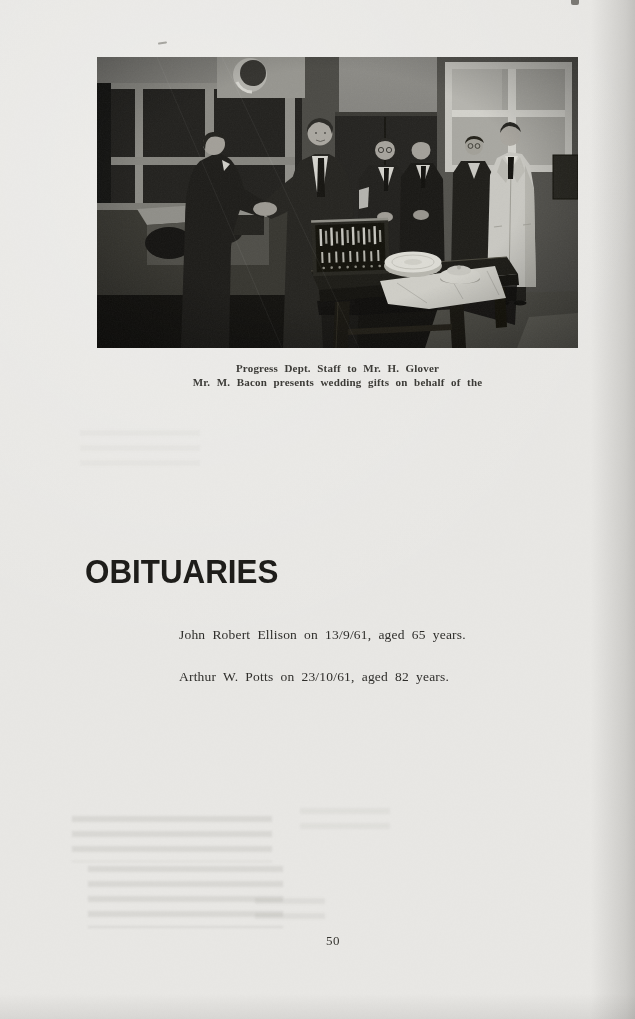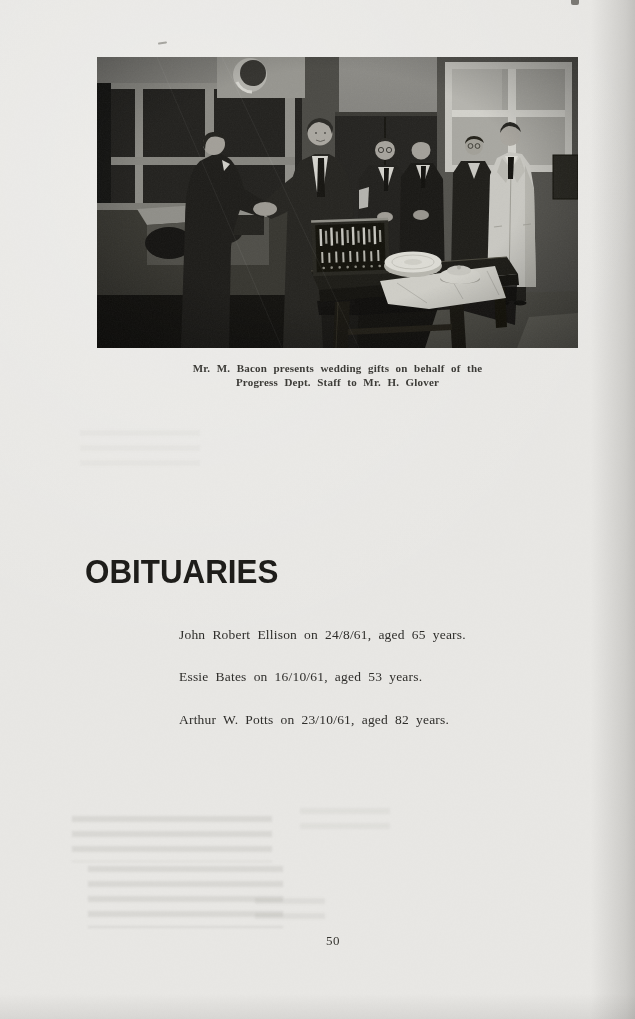--- a/index.html
+++ b/index.html
@@ -274,29 +274,28 @@
       <g stroke="#ffffff" stroke-width="1" opacity="0.05">
         <line x1="60" y1="0" x2="185" y2="291"></line>
         <line x1="125" y1="0" x2="262" y2="291"></line>
       </g>
       <rect width="481" height="291" fill="url(#vig)"></rect>
       <rect width="481" height="291" filter="url(#grainP)" opacity="0.16"></rect>
     </svg>
   </div>
 
   <div class="caption">
+    <div>Progress Dept. Staff to Mr. H. Glover</div>
     <div>Mr. M. Bacon presents wedding gifts on behalf of the</div>
-    <div>Progress Dept. Staff to Mr. H. Glover</div>
   </div>
 
   <h1 class="heading">OBITUARIES</h1>
 
   <div class="entries">
-    <p>John Robert Ellison on 24/8/61, aged 65 years.</p>
-    <p>Essie Bates on 16/10/61, aged 53 years.</p>
+    <p>John Robert Ellison on 13/9/61, aged 65 years.</p>
     <p>Arthur W. Potts on 23/10/61, aged 82 years.</p>
   </div>
 
   <div class="pagenum">50</div>
 
   <div class="ghost" style="left:72px;top:816px;width:200px;height:46px;"></div>
   <div class="ghost" style="left:88px;top:866px;width:195px;height:62px;"></div>
   <div class="ghost" style="left:255px;top:898px;width:70px;height:30px;opacity:.7;"></div>
   <div class="ghost" style="left:300px;top:808px;width:90px;height:26px;opacity:.55;"></div>
   <div class="ghost" style="left:80px;top:430px;width:120px;height:42px;opacity:.35;"></div>

